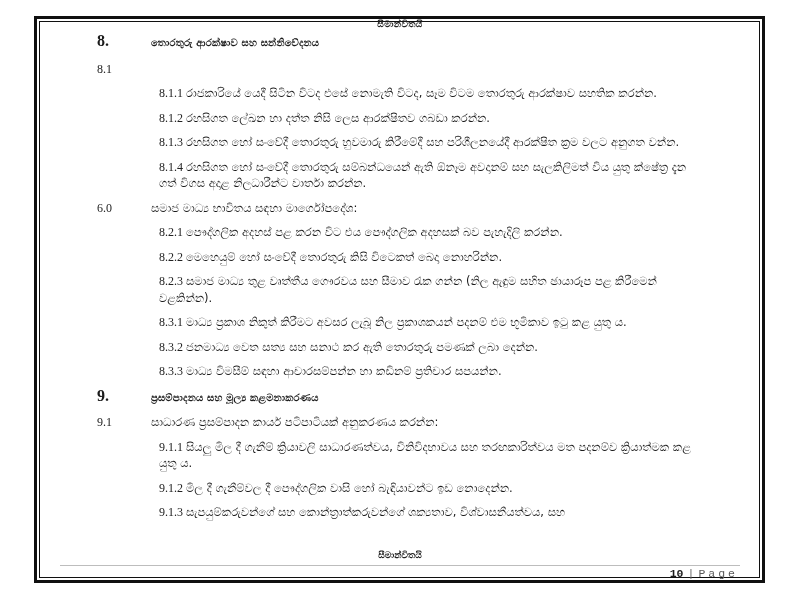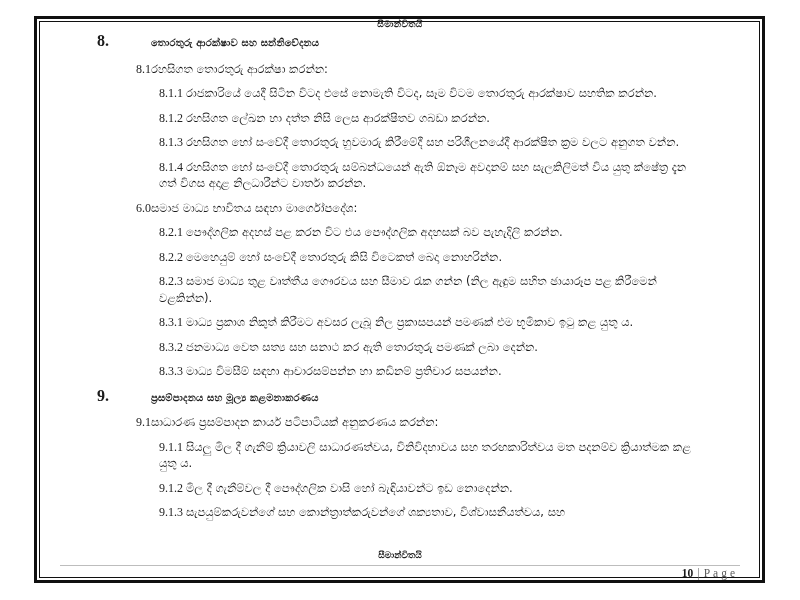--- a/index.html
+++ b/index.html
@@ -18,37 +18,37 @@
     position:absolute;top:19px;left:0;width:100%;text-align:center;
     font-size:9px;font-weight:bold;color:#222;letter-spacing:.3px;
   }
   .content{
     position:absolute;left:97px;top:33px;width:618px;
     font-size:11.5px;line-height:16.5px;text-align:left;
   }
   .sec-head{display:flex;align-items:baseline;font-weight:bold;margin:0 0 9px 0;}
   .sec-head .num{width:54px;flex:0 0 54px;font-family:"Liberation Serif","DejaVu Serif",serif;font-size:16px;}
   .sec-head .ttl{font-size:10px;letter-spacing:.2px;}
-  .sub-head{display:flex;align-items:baseline;margin:7px 0 3px 0;text-align:right;}
+  .sub-head{display:flex;align-items:baseline;margin:7px 0 3px 0;}
   .sub-head .num{width:54px;flex:0 0 54px;font-family:"Liberation Serif","DejaVu Serif",serif;font-size:12px;color:#222;}
   .items{margin-left:54px;}
   .item{margin:8px;}
   .inum{font-family:"Liberation Serif","DejaVu Serif",serif;font-size:12px;color:#222;padding-right:3px;}
   .sec9{margin-top:8px;margin-bottom:8px;}
   .footer-wm{
     position:absolute;top:550px;left:0;width:100%;text-align:center;
     font-size:9px;font-weight:bold;color:#222;
   }
   .footer-rule{
     position:absolute;top:565px;left:60px;width:680px;height:0;
     border-top:1px solid #bdbdbd;
   }
   .footer-page{
     position:absolute;top:567px;right:62px;font-size:11.5px;
-    font-family:Liberation Serif, serif;color:#3c3c3c;
+    font-family:Liberation Mono, monospace;color:#3c3c3c;
   }
   .footer-page .pn{font-weight:bold;color:#1b1b1b;}
   .footer-page .sep{padding:0 4px;color:#6a6a6a;}
   .footer-page .pl{letter-spacing:3px;color:#5a5a5a;}
 </style>
 </head>
 <body>
 
 <div class="page-frame"></div>
 
@@ -56,41 +56,40 @@
 
 <div class="content">
 
   <div class="sec-head">
     <span class="num">8.</span>
     <span class="ttl">තොරතුරු ආරක්ෂාව සහ සන්නිවේදනය</span>
   </div>
 
   <div class="sub-head">
     <span class="num">8.1</span>
-    <span>රහසිගත තොරතුරු ආරක්ෂා කරන්න:</span>
   </div>
   <div class="items">
     <p class="item"><span class="inum">8.1.1</span><span>රාජකාරියේ යෙදී සිටින විටද එසේ නොමැති විටද, සෑම විටම තොරතුරු ආරක්ෂාව සහතික කරන්න.</span></p>
     <p class="item"><span class="inum">8.1.2</span><span>රහසිගත ලේඛන හා දත්ත නිසි ලෙස ආරක්ෂිතව ගබඩා කරන්න.</span></p>
     <p class="item"><span class="inum">8.1.3</span><span>රහසිගත හෝ සංවේදී තොරතුරු හුවමාරු කිරීමේදී සහ පරිශීලනයේදී ආරක්ෂිත ක්‍රම වලට අනුගත වන්න.</span></p>
     <p class="item"><span class="inum">8.1.4</span><span>රහසිගත හෝ සංවේදී තොරතුරු සම්බන්ධයෙන් ඇති ඕනෑම අවදානම් සහ සැලකිලිමත් විය යුතු ක්ෂේත්‍ර දැන ගත් විගස අදාළ නිලධාරීන්ට වාර්තා කරන්න.</span></p>
   </div>
 
   <div class="sub-head">
     <span class="num">6.0</span>
     <span>සමාජ මාධ්‍ය භාවිතය සඳහා මාර්ගෝපදේශ:</span>
   </div>
   <div class="items">
     <p class="item"><span class="inum">8.2.1</span><span>පෞද්ගලික අදහස් පළ කරන විට එය පෞද්ගලික අදහසක් බව පැහැදිලි කරන්න.</span></p>
     <p class="item"><span class="inum">8.2.2</span><span>මෙහෙයුම් හෝ සංවේදී තොරතුරු කිසි විටෙකත් බෙදා නොහරින්න.</span></p>
     <p class="item"><span class="inum">8.2.3</span><span>සමාජ මාධ්‍ය තුළ වෘත්තීය ගෞරවය සහ සීමාව රැක ගන්න (නිල ඇඳුම සහිත ඡායාරූප පළ කිරීමෙන් වළකින්න).</span></p>
   </div>
 
   <div class="items">
-    <p class="item"><span class="inum">8.3.1</span><span>මාධ්‍ය ප්‍රකාශ නිකුත් කිරීමට අවසර ලැබූ නිල ප්‍රකාසපයන් පමණක් එම භූමිකාව ඉටු කළ යුතු ය.</span></p>
+    <p class="item"><span class="inum">8.3.1</span><span>මාධ්‍ය ප්‍රකාශ නිකුත් කිරීමට අවසර ලැබූ නිල ප්‍රකාශකයන් පදනම් එම භූමිකාව ඉටු කළ යුතු ය.</span></p>
     <p class="item"><span class="inum">8.3.2</span><span>ජනමාධ්‍ය වෙත සත්‍ය සහ සනාථ කර ඇති තොරතුරු පමණක් ලබා දෙන්න.</span></p>
     <p class="item"><span class="inum">8.3.3</span><span>මාධ්‍ය විමසීම් සඳහා ආචාරසම්පන්න හා කඩිනම් ප්‍රතිචාර සපයන්න.</span></p>
   </div>
 
   <div class="sec-head sec9">
     <span class="num">9.</span>
     <span class="ttl">ප්‍රසම්පාදනය සහ මූල්‍ය කළමනාකරණය</span>
   </div>
 
   <div class="sub-head">

